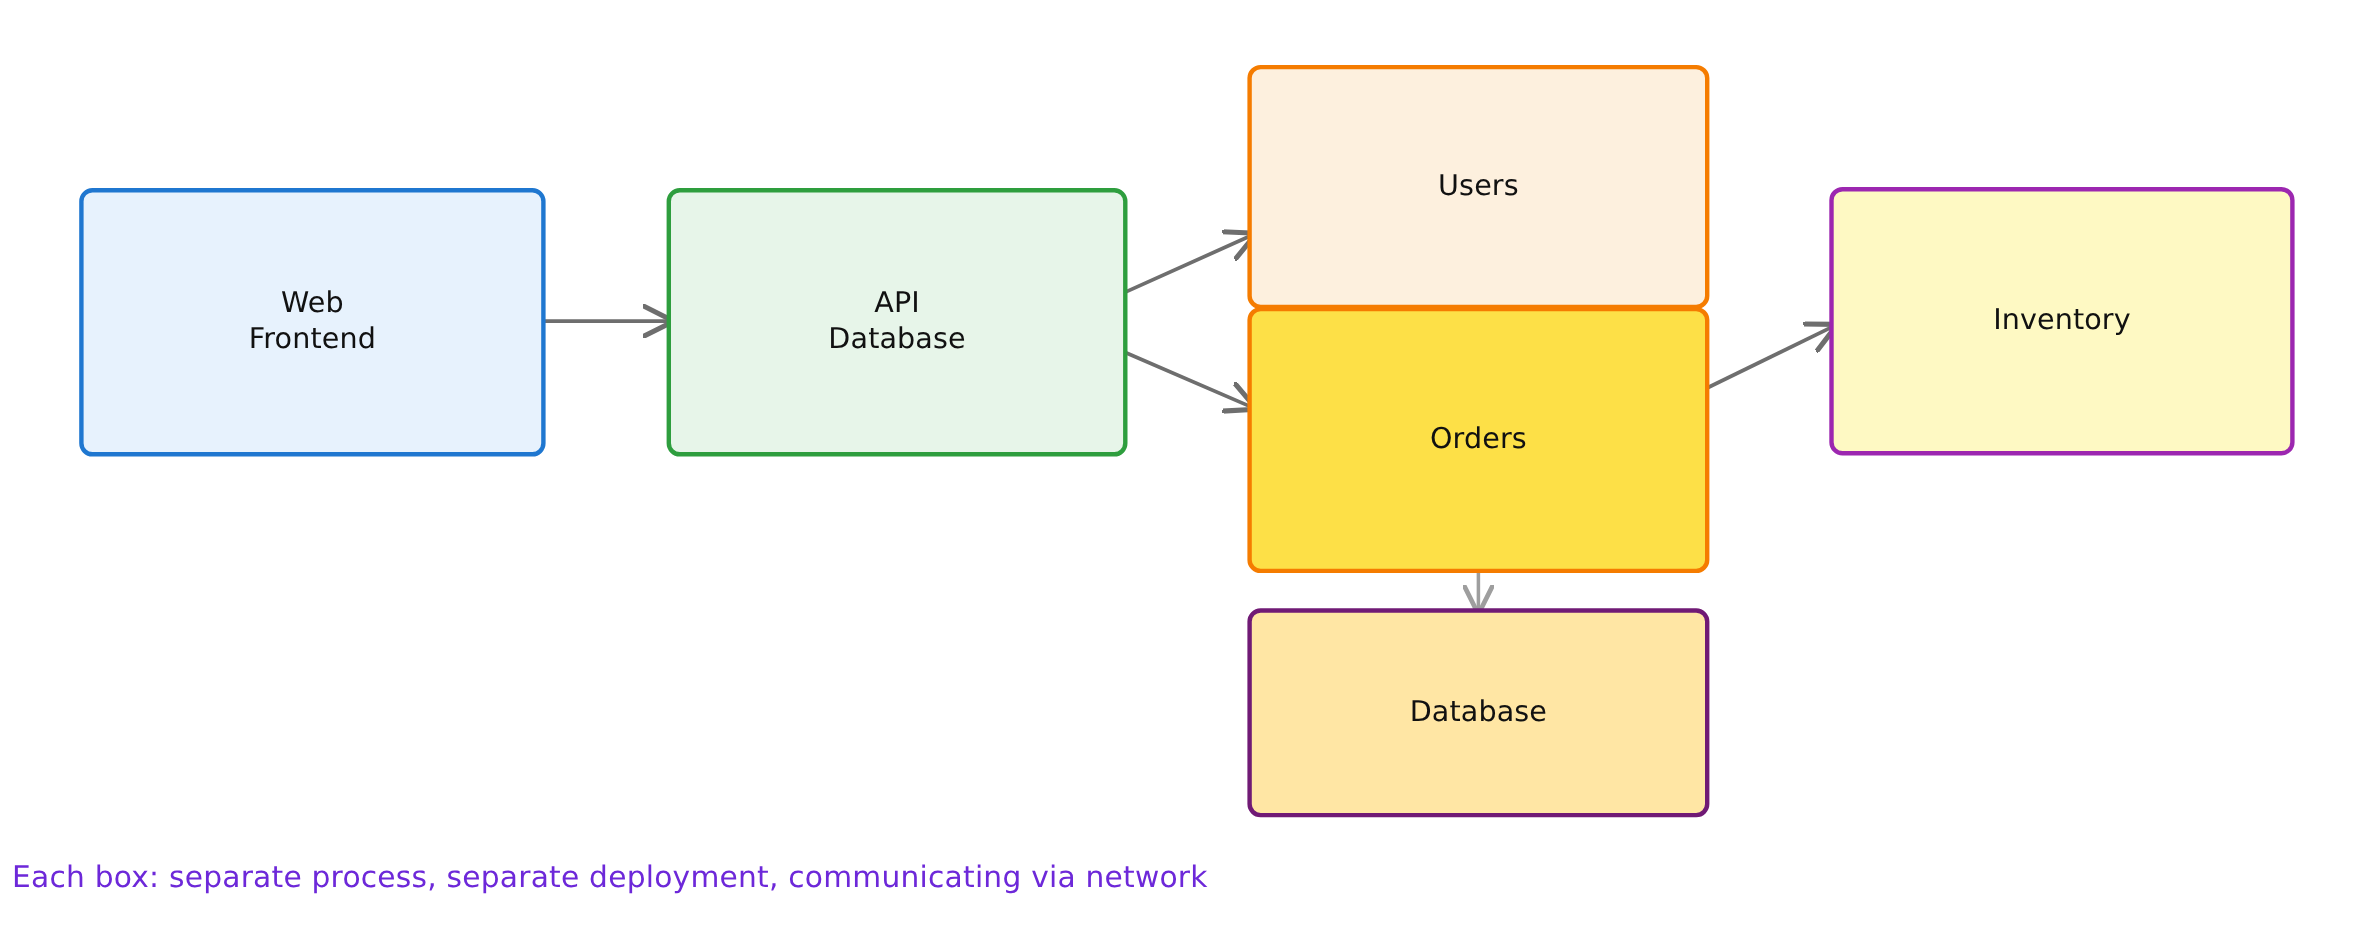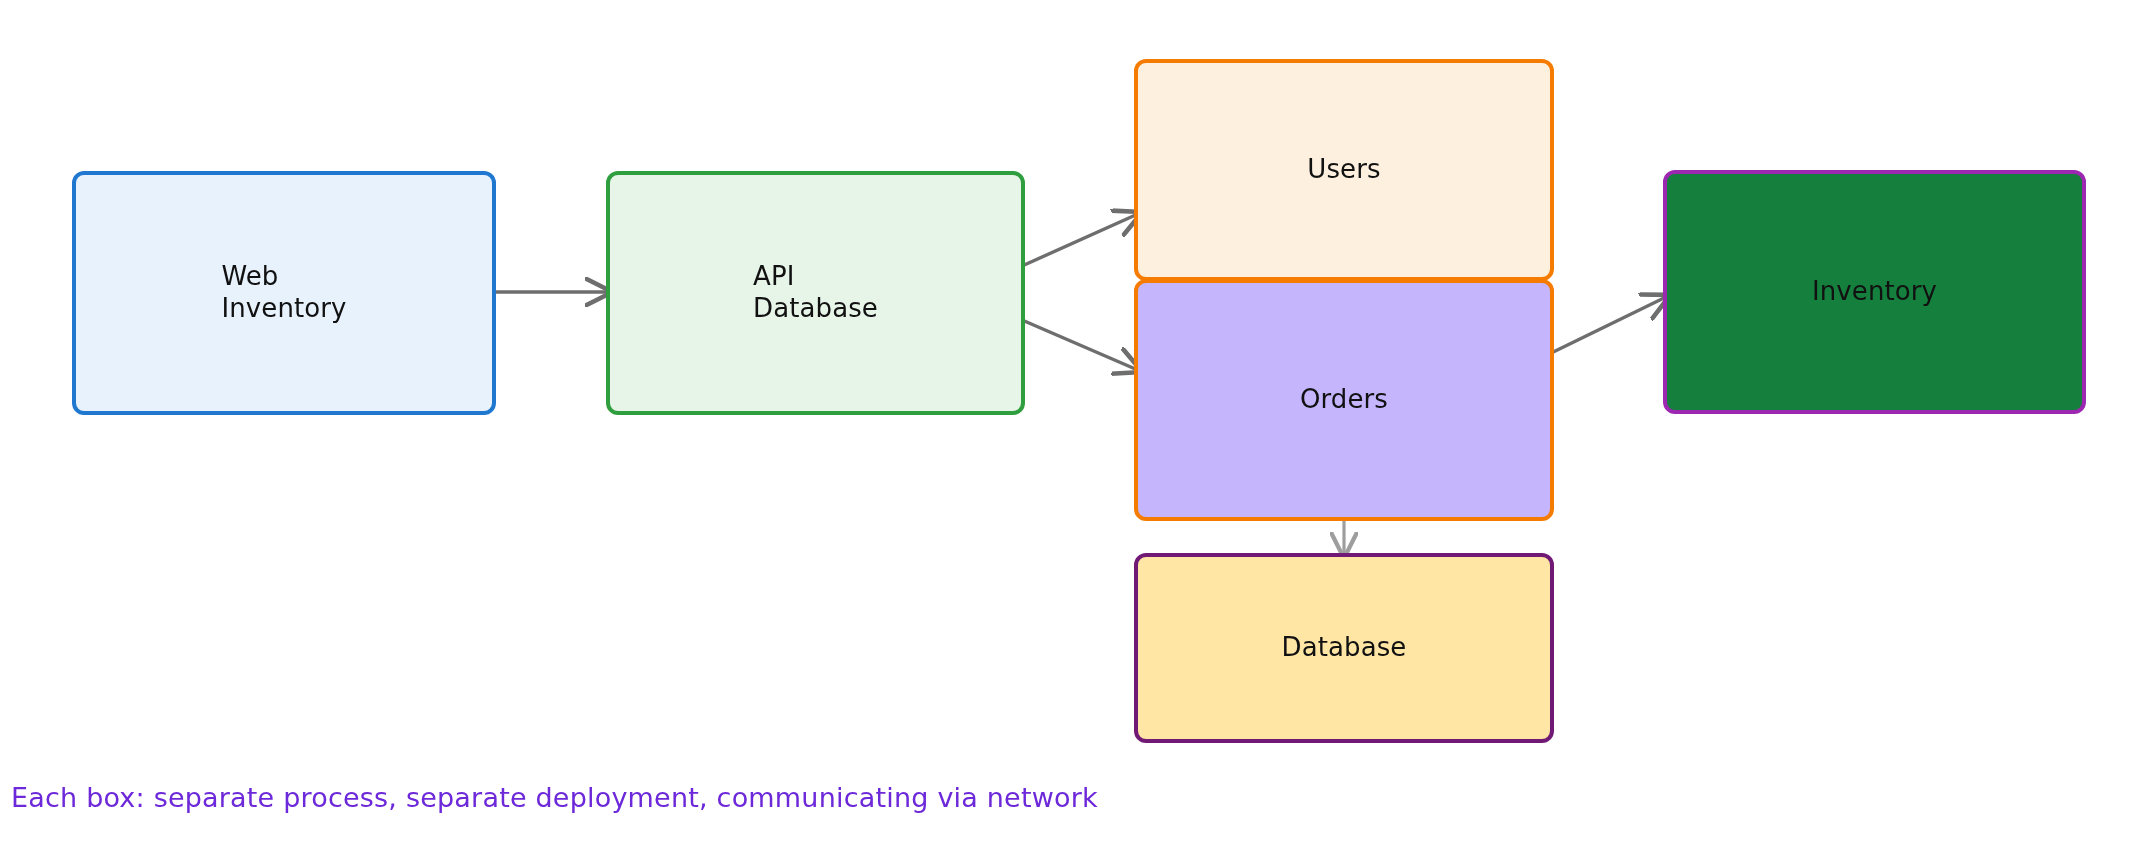--- a/index.html
+++ b/index.html
@@ -25,21 +25,21 @@
     height: 856px;
     pointer-events: none;
   }
   .node {
     position: absolute;
     box-sizing: border-box;
     border-radius: 12px;
     display: flex;
     align-items: center;
     justify-content: center;
-    text-align: left;
+    text-align: center;
   }
   .node-label {
     font-size: 26px;
     line-height: 1.22;
     color: #111111;
     white-space: pre-line;
     letter-spacing: 0.1px;
   }
   
   #node-frontend {
@@ -53,31 +53,31 @@
     background: #e7f5e9;
   }
   #node-users {
     left: 1134px; top: 59px;  width: 420px; height: 222px;
     border: 4px solid #f57c00;
     background: #fdf0de;
   }
   #node-orders {
     left: 1134px; top: 279px; width: 420px; height: 242px;
     border: 4px solid #f57c00;
-    background: #c4b5fd;
+    background: #fde047;
   }
   #node-database {
     left: 1134px; top: 553px; width: 420px; height: 190px;
     border: 4px solid #701a75;
     background: #ffe6a4;
   }
   #node-inventory {
     left: 1663px; top: 170px; width: 423px; height: 244px;
     border: 4px solid #9c27b0;
-    background: #15803d;
+    background: #fef9c3;
   }
   #caption {
     position: absolute;
     left: 11px;
     top: 782px;
     width: 2156px;
     text-align: left;
     font-size: 27px;
     color: #6d28d9;
     letter-spacing: 0.2px;
@@ -104,21 +104,21 @@
 
     <line x1="1022" y1="320" x2="1140" y2="371" stroke="#6e6e6e" stroke-width="3.4" stroke-linecap="round" marker-end="url(#arrow-dark)"></line>
 
     <line x1="1543" y1="357" x2="1668" y2="296" stroke="#6e6e6e" stroke-width="3.4" stroke-linecap="round" marker-end="url(#arrow-dark)"></line>
 
     <line x1="1344" y1="519" x2="1344" y2="556" stroke="#9e9e9e" stroke-width="3.2" stroke-linecap="round" marker-end="url(#arrow-light)"></line>
   </svg>
 
   <div class="node" id="node-frontend">
     <span class="node-label">Web
-Inventory</span>
+Frontend</span>
   </div>
 
   <div class="node" id="node-gateway">
     <span class="node-label">API
 Database</span>
   </div>
 
   <div class="node" id="node-users">
     <span class="node-label">Users</span>
   </div>

